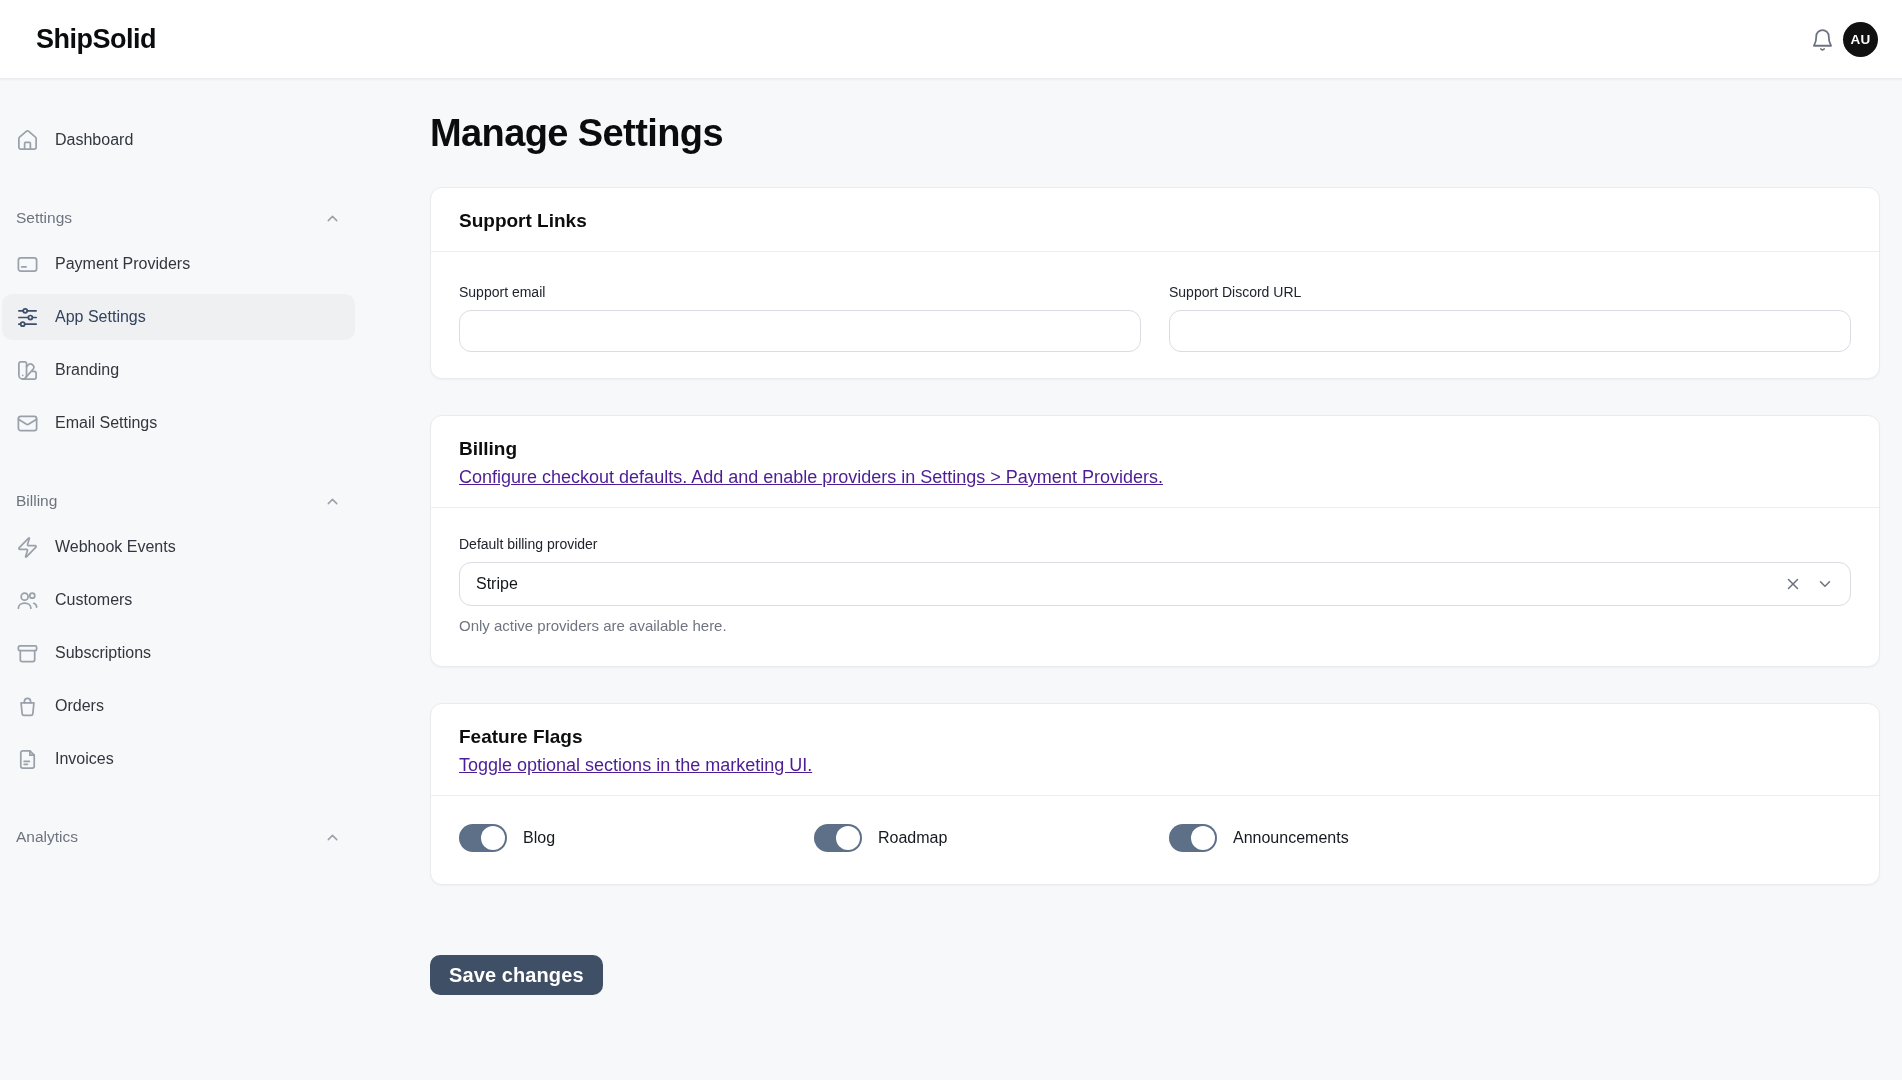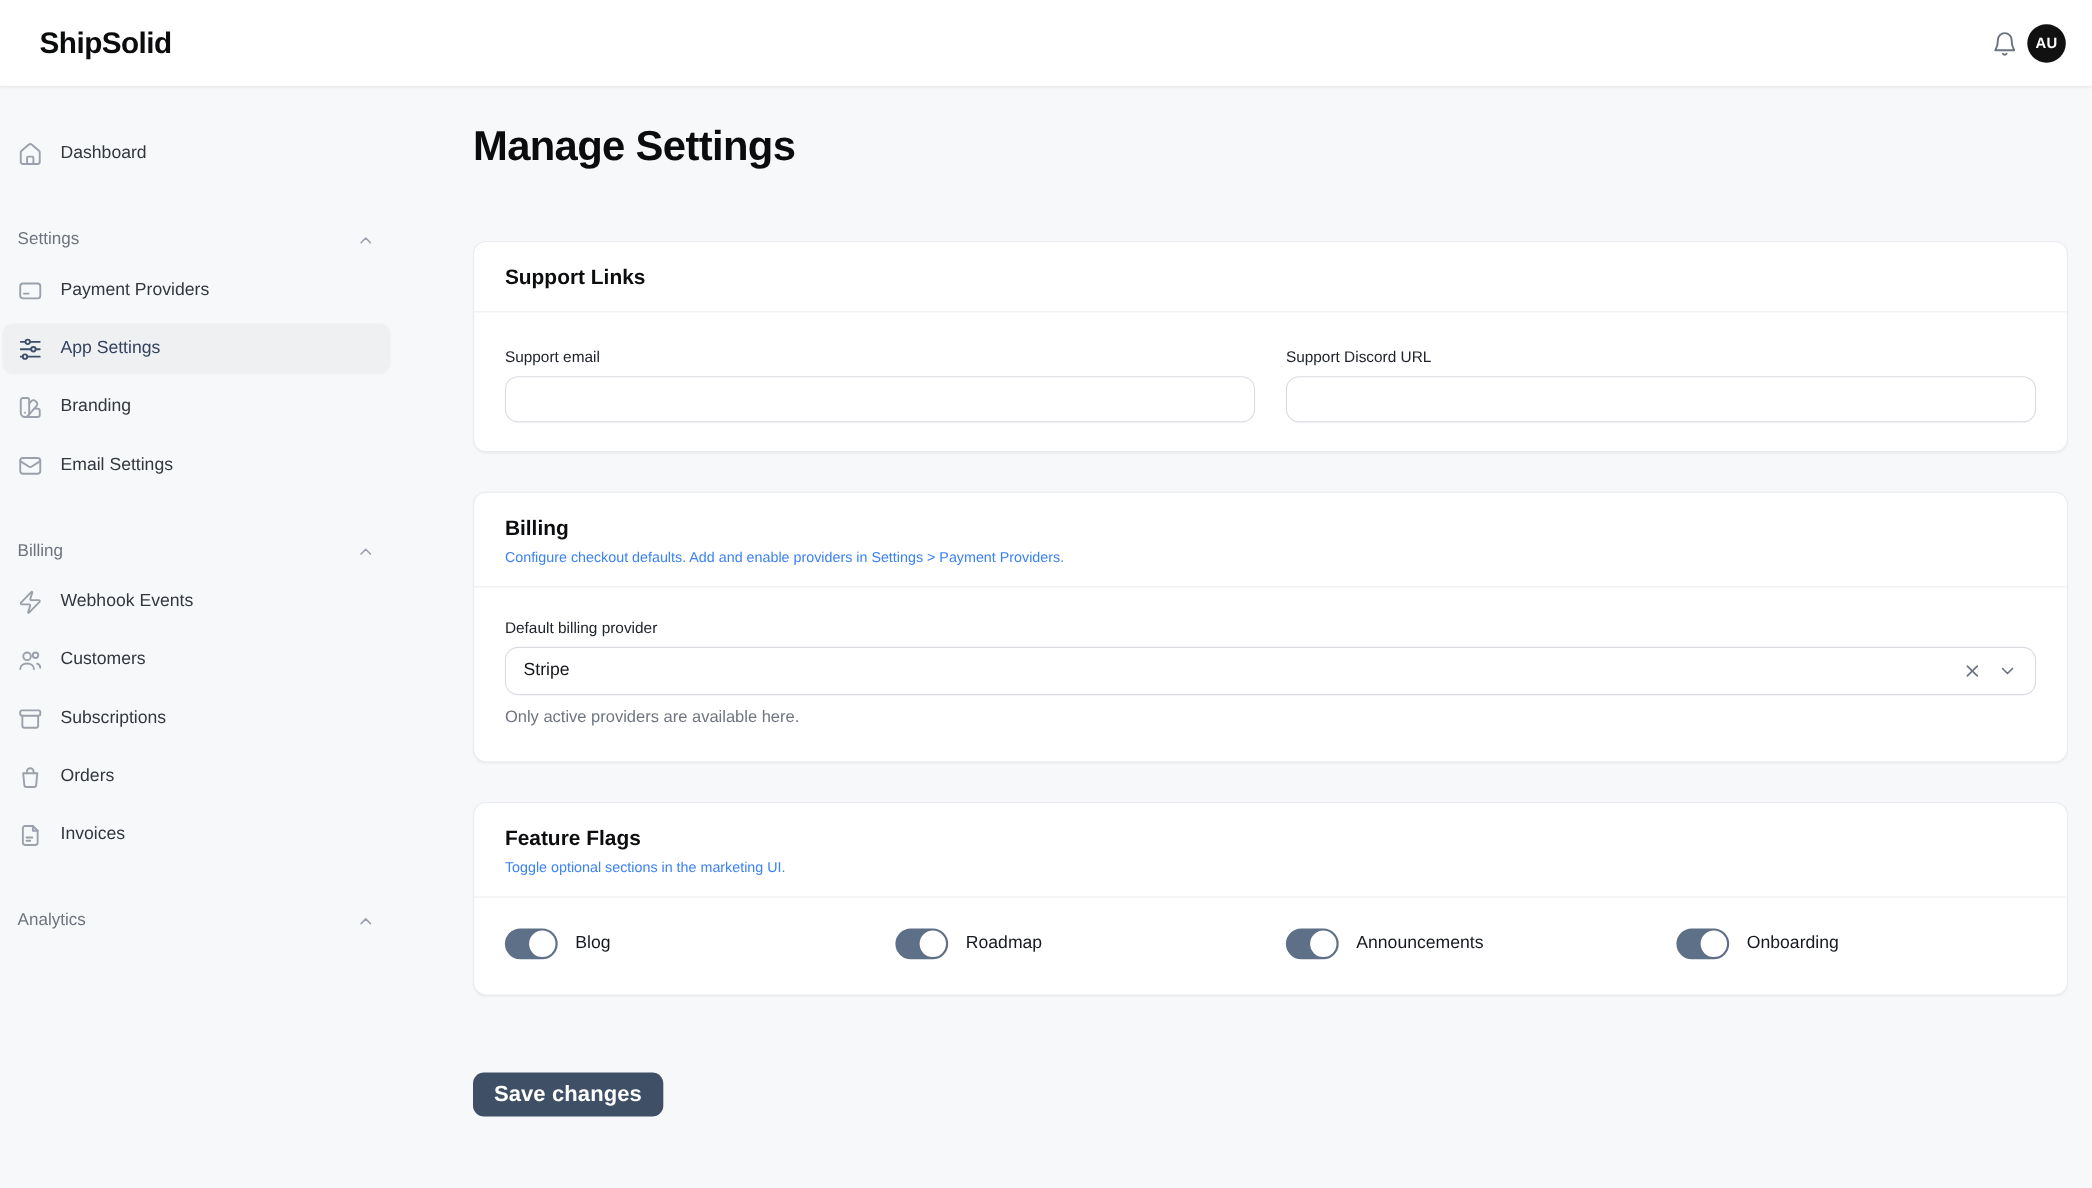--- a/index.html
+++ b/index.html
@@ -38,29 +38,29 @@
   .nav-item.active{ background:#eef0f2; color:#33435e; font-weight:500; }
   .nav-item.active svg{ color:#3d4f6b; }
   .nav-section{
     display:flex; justify-content:space-between; align-items:center;
     margin:46px 0 14px; padding:0 14px; color:#6e747f; font-size:15.5px; cursor:pointer;
   }
   .nav-section svg{ width:17px; height:17px; color:#9aa1ab; }
 
   
   .main{ flex:1; padding:33px 22px 0 56px; }
-  h1.page-title{ font-size:38px; font-weight:800; letter-spacing:-0.6px; color:#0b0c0e; margin-bottom:64px; }
+  h1.page-title{ font-size:38px; font-weight:800; letter-spacing:-0.6px; color:#0b0c0e; margin-bottom:32px; }
 
   .card{
     background:#ffffff; border:1px solid #e9ebee; border-radius:12px;
     box-shadow:0 1px 2px rgba(17,24,39,.04); margin-bottom:36px;
   }
   .card-head{ padding:22px 28px 19px; border-bottom:1px solid #edeef1; }
   .card-title{ font-size:19px; font-weight:700; color:#0c0d0f; }
-  .card-sub{ font-size:13px; color:#3b82f6; margin-top:7px; }
+  .card-sub{ font-size:18px; color:#4c1d95; margin-top:7px;text-decoration:underline; }
 
   .field-label{ font-size:14px; color:#20242d; font-weight:500; display:block; }
 
   
   .support-body{ padding:32px 28px 26px; display:grid; grid-template-columns:1fr 1fr; column-gap:28px; }
   .text-input{
     margin-top:10px; width:100%; height:42px; border:1px solid #d9dce1; border-radius:12px;
     background:#fff; padding:0 14px; font-size:15px; font-family:inherit; color:#15171b; outline:none;
   }
 
@@ -327,24 +327,18 @@
               <span class="knob"></span>
             </button>
           <span class="flag-label">Roadmap</span>
         </div>
         <div class="flag">
           <button class="toggle on">
               <span class="knob"></span>
             </button>
           <span class="flag-label">Announcements</span>
         </div>
-        <div class="flag">
-          <button class="toggle on">
-              <span class="knob"></span>
-            </button>
-          <span class="flag-label">Onboarding</span>
-        </div>
       </div>
     </section>
 
     <button class="save-btn">Save changes</button>
   </main>
 </div>
 
 </body></html>

